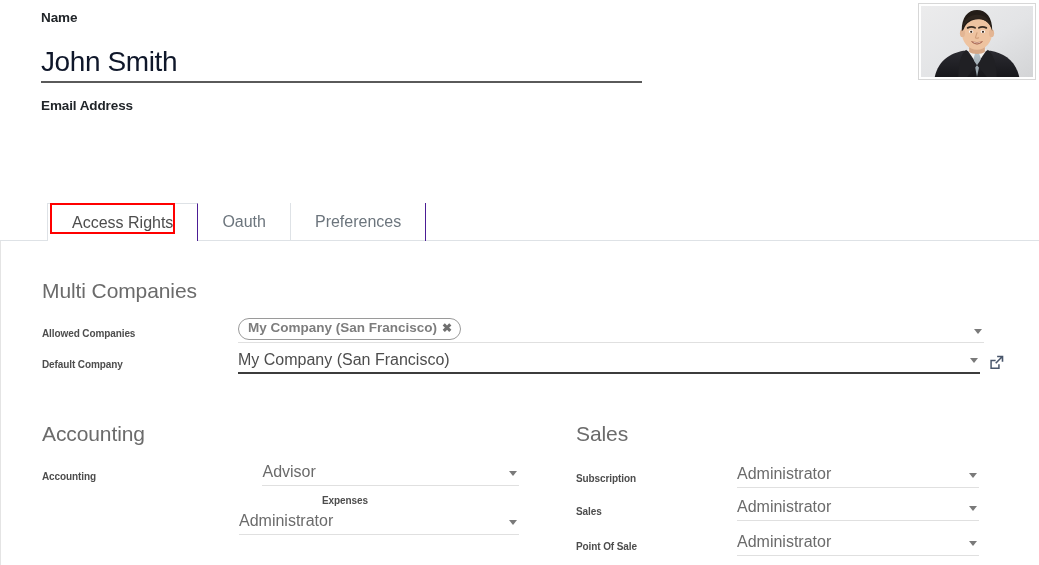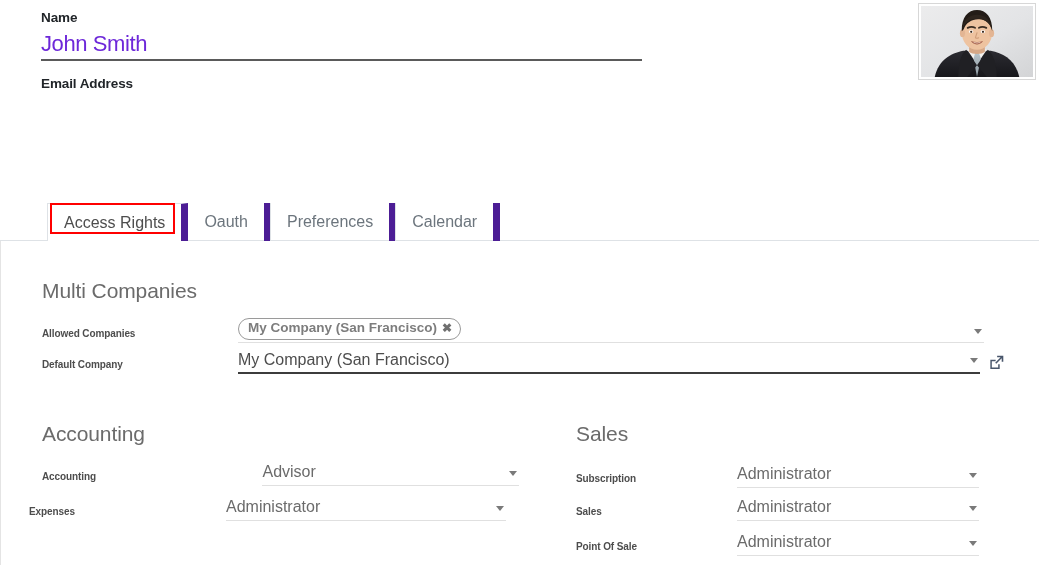--- a/index.html
+++ b/index.html
@@ -40,26 +40,26 @@
 
   .field-label {
     font-size: 13.5px;
     font-weight: bold;
     color: #212529;
     letter-spacing: -0.1px;
     line-height: 1;
   }
   .name-label { padding-top: 11px; }
   .name-value {
-    font-size: 22px;
+    font-size: 28px;
     font-weight: 400;
-    color: #6d28d9;
+    color: #0f172a;
     line-height: 1.22;
     letter-spacing: -0.4px;
-    margin-top: 6px;
+    margin-top: 20px;
     width: 601px;
     border-bottom: 2px solid #5a5a5a;
     padding-bottom: 2px;
     box-sizing: border-box;
     white-space: nowrap;
     overflow: hidden;
   }
   .email-label { margin-top: 16px; }
   .email-value {
     font-size: 23px;
@@ -96,26 +96,26 @@
     left: 47px;
     bottom: 0;
     display: flex;
     align-items: stretch;
     height: 38px;
   }
   .tab {
     display: flex;
     align-items: center;
     justify-content: center;
-    padding: 0 16px;
+    padding: 0 24px;
     font-size: 16px;
     color: #6c757d;
     line-height: 1;
     border-left: 1px solid #dee2e6;
-    border-right: 7px solid #4c1d95;
+    border-right: 1px solid #4c1d95;
     margin-left: -1px;
     background: transparent;
     box-sizing: border-box;
     white-space: nowrap;
     position: relative;
   }
   .tab:first-child { margin-left: 0; }
   .tab.active {
     background: #ffffff;
     color: #4d4d4d;
@@ -301,23 +301,20 @@
   <div class="tabs">
     <div class="tab active">
       <span>Access Rights</span>
     </div>
     <div class="tab">
       <span>Oauth</span>
     </div>
     <div class="tab">
       <span>Preferences</span>
     </div>
-    <div class="tab">
-      <span>Calendar</span>
-    </div>
   </div>
 </div>
 <div class="tab-highlight"></div>
 
 <div class="panel">
 
   <div class="group-title abs" style="left:41px; top:39px;">Multi Companies</div>
 
   <div class="frow abs" style="left:41px; top:77px; width:942px;">
     <div class="lbl" style="width:196px;">Allowed Companies</div>
@@ -345,21 +342,21 @@
   <div class="group-title abs" style="left:41px; top:182px;">Accounting</div>
 
   <div class="frow abs" style="left:41px; top:220px; width:477px;">
     <div class="lbl" style="width:197px;">Accounting</div>
     <div class="ctl underline-light" style="width:280px; height:25px;margin-left:40px;">
       <span class="txt">Advisor</span>
       <span class="caret"></span>
     </div>
   </div>
 
-  <div class="frow abs" style="left:28px; top:255px; width:477px;">
+  <div class="frow abs" style="left:41px; top:255px; width:477px;flex-direction:column;">
     <div class="lbl" style="width:197px;">Expenses</div>
     <div class="ctl underline-light" style="width:280px; height:25px;">
       <span class="txt">Administrator</span>
       <span class="caret"></span>
     </div>
   </div>
 
   <div class="group-title abs" style="left:575px; top:182px;">Sales</div>
 
   <div class="frow abs" style="left:575px; top:222px; width:403px;">

